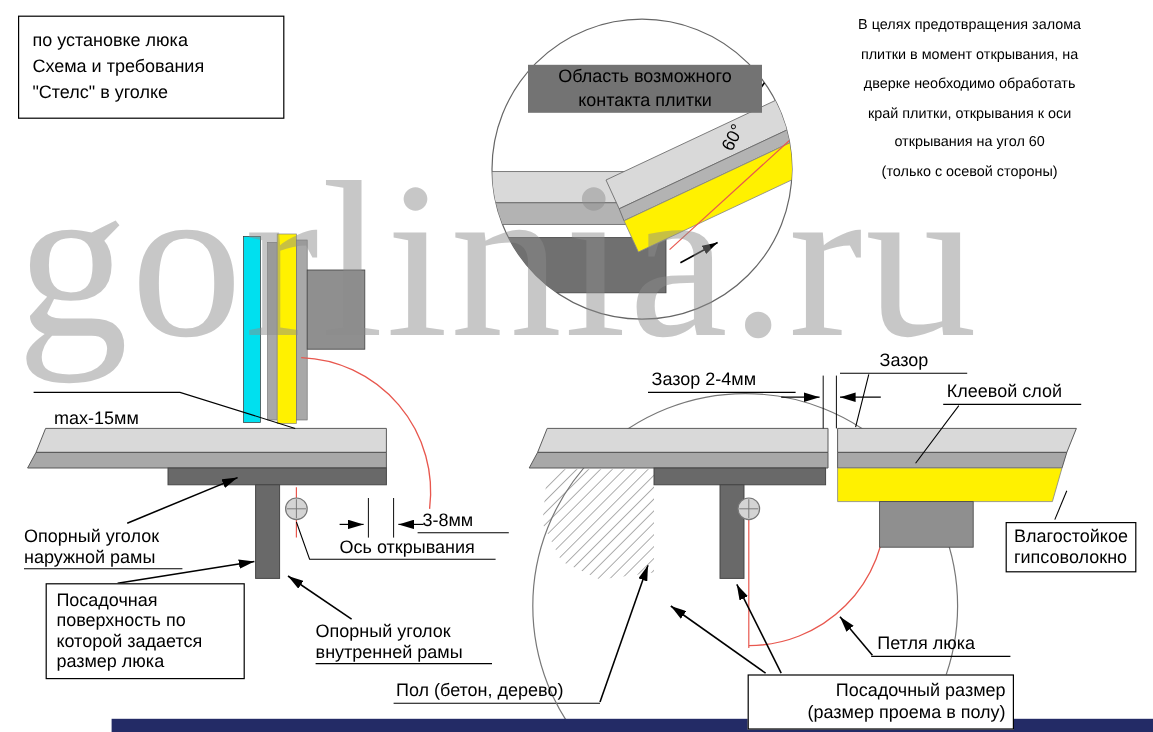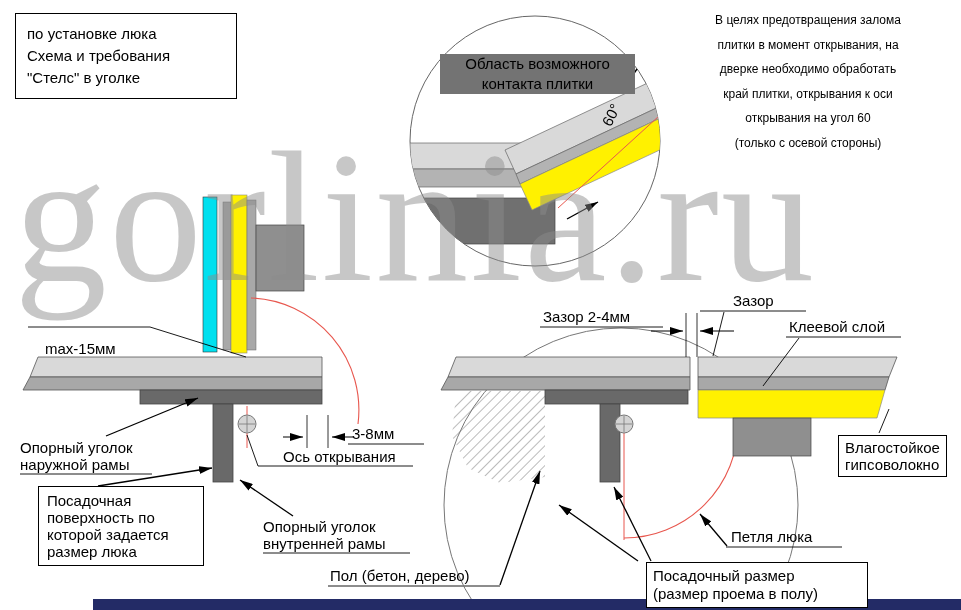--- a/index.html
+++ b/index.html
@@ -21,21 +21,21 @@
   .seat-box{left:38px;top:486px;width:148px;padding:5px 8px;line-height:17px;}
   .axis-label{left:283px;top:448px;}
   .dim38{left:352px;top:425px;}
   .inner-angle{left:263px;top:518px;line-height:17px;background:#fff;}
   .floor-label{left:330px;top:567px;}
   .gap-label{left:543px;top:308px;}
   .tile-label{left:733px;top:292px;}
   .glue-label{left:789px;top:318px;}
   .gypsum-box{left:838px;top:435px;padding:3px 6px;line-height:17px;}
   .hinge-label{left:731px;top:528px;}
-  .seatsize-box{left:646px;top:562px;width:208px;padding:4px 6px;text-align:left;line-height:18px;}
+  .seatsize-box{left:623px;top:562px;width:208px;padding:4px 6px;text-align:right;line-height:18px;}
 </style>
 </head>
 <body>
 
 <div class="stage">
 
   <svg class="shapes" width="961" height="610" viewBox="0 0 961 610">
     <defs>
       <marker id="arr" viewBox="0 0 10 6" refX="10" refY="3" markerWidth="13" markerHeight="8" markerUnits="userSpaceOnUse" orient="auto">
         <path d="M0,0 L10,3 L0,6 Z" fill="#000"></path>

